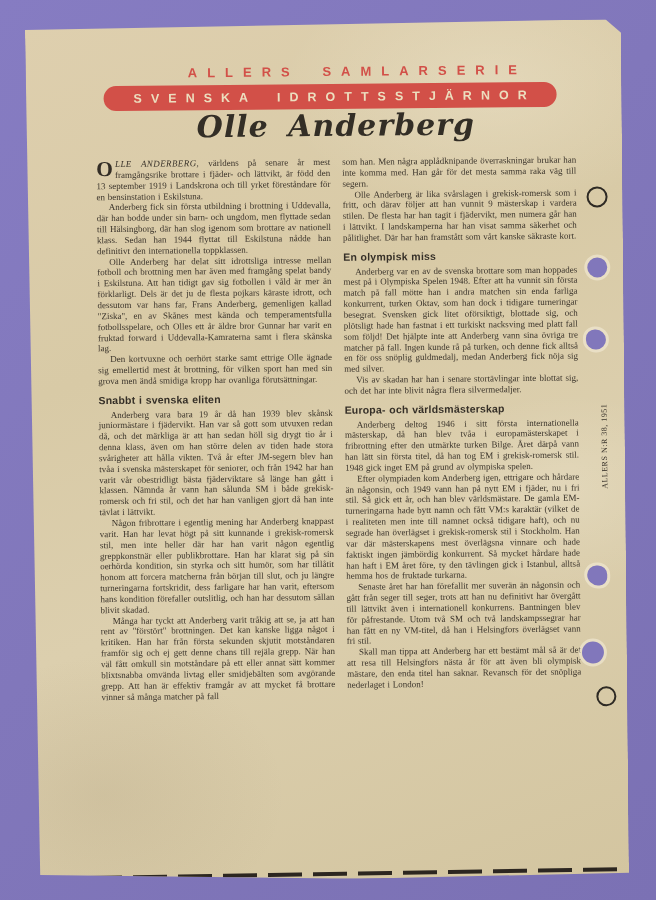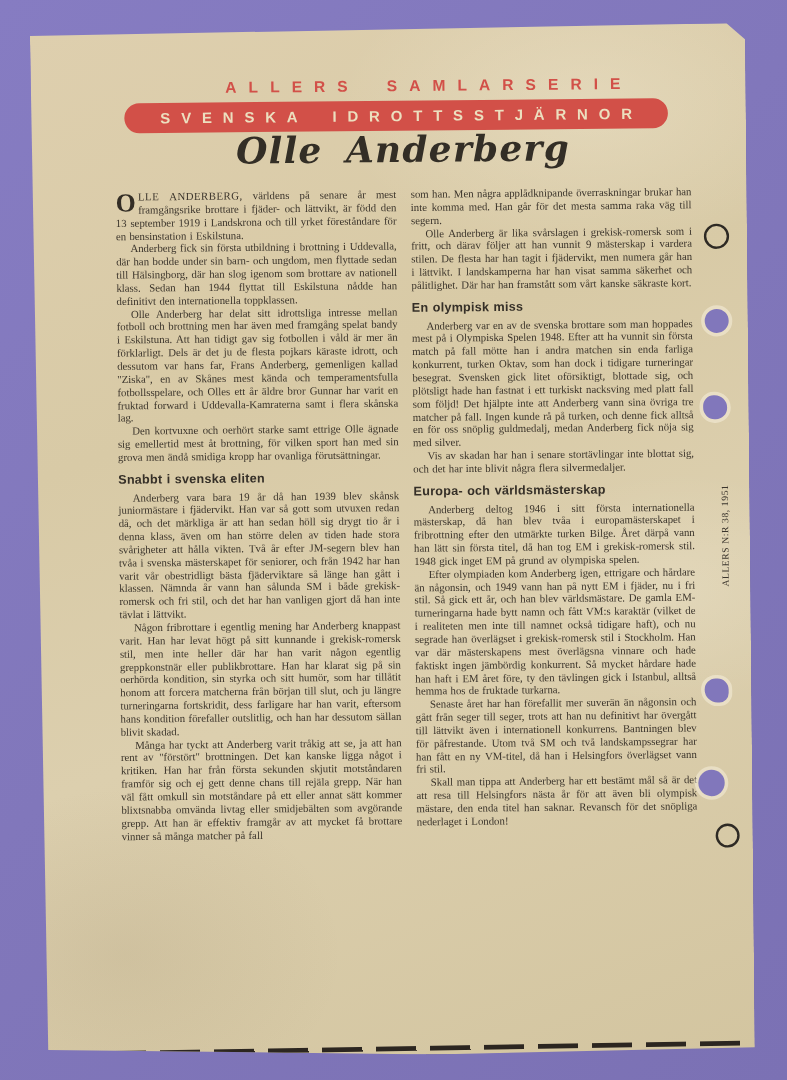--- a/index.html
+++ b/index.html
@@ -30,21 +30,21 @@
   .col{position:absolute;top:135px;width:234px;font-size:9px;line-height:10.85px;
     color:#3b342b;text-align:justify;word-spacing:0.5px;}
   .col-left{left:70px;}
   .col-right{left:316px;}
   .col p{margin:0;}
   .col p.indent{text-indent:12px;}
   .col h2{font-family:"Liberation Sans","DejaVu Sans",sans-serif;font-size:10.5px;
     color:#352f27;margin:8px 0 4px 0;letter-spacing:0.2px;}
   .dropcap{float:left;font-size:21.5px;line-height:18.5px;font-weight:bold;
     padding:1px 2px 0 0;color:#332d25;}
-  .lead-caps{letter-spacing:0.4px;}
+  .lead-caps{letter-spacing:0.4px;font-style:italic;}
   .sidenote{position:absolute;left:532px;top:421px;width:90px;height:12px;
     transform:rotate(-90deg);text-align:center;font-size:8px;color:#3a342c;
     letter-spacing:0.5px;white-space:nowrap;}
   .ring{position:absolute;border:2.5px solid #2e2a24;border-radius:50%;background:transparent;}
   .ring1{left:560px;top:167px;width:17px;height:17px;}
   .ring2{left:565px;top:667px;width:16px;height:16px;}
   .hole{position:absolute;border-radius:50%;background:#8177bb;
     box-shadow:0 0 0 3px rgba(245,238,218,0.55);}
   .hole1{left:560px;top:238px;width:20px;height:20px;}
   .hole2{left:558px;top:310px;width:20px;height:20px;border-radius:46% 54% 50% 50%;}

